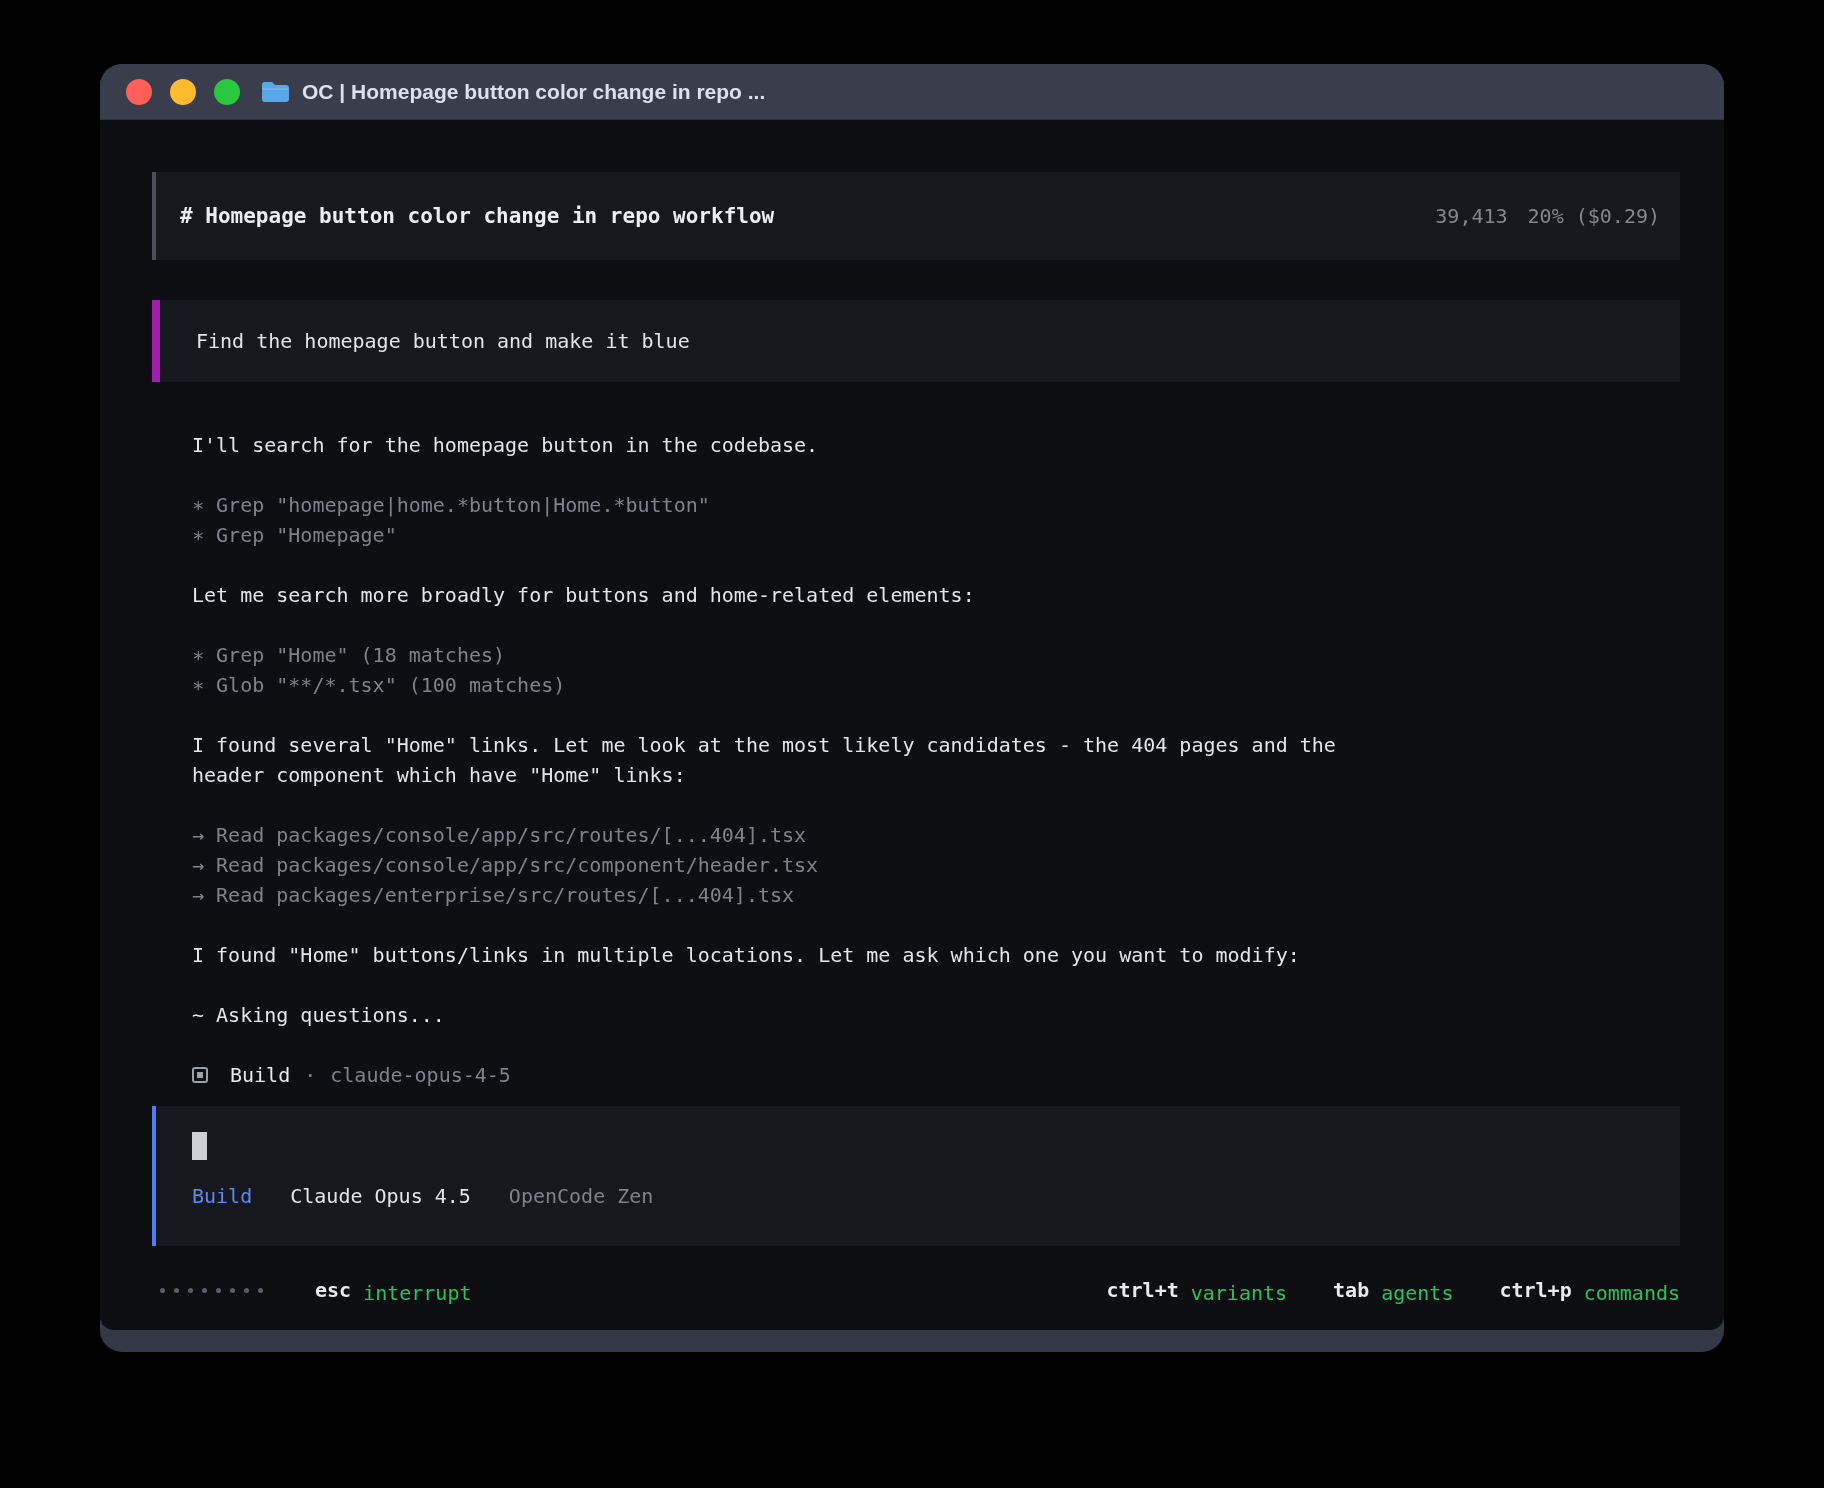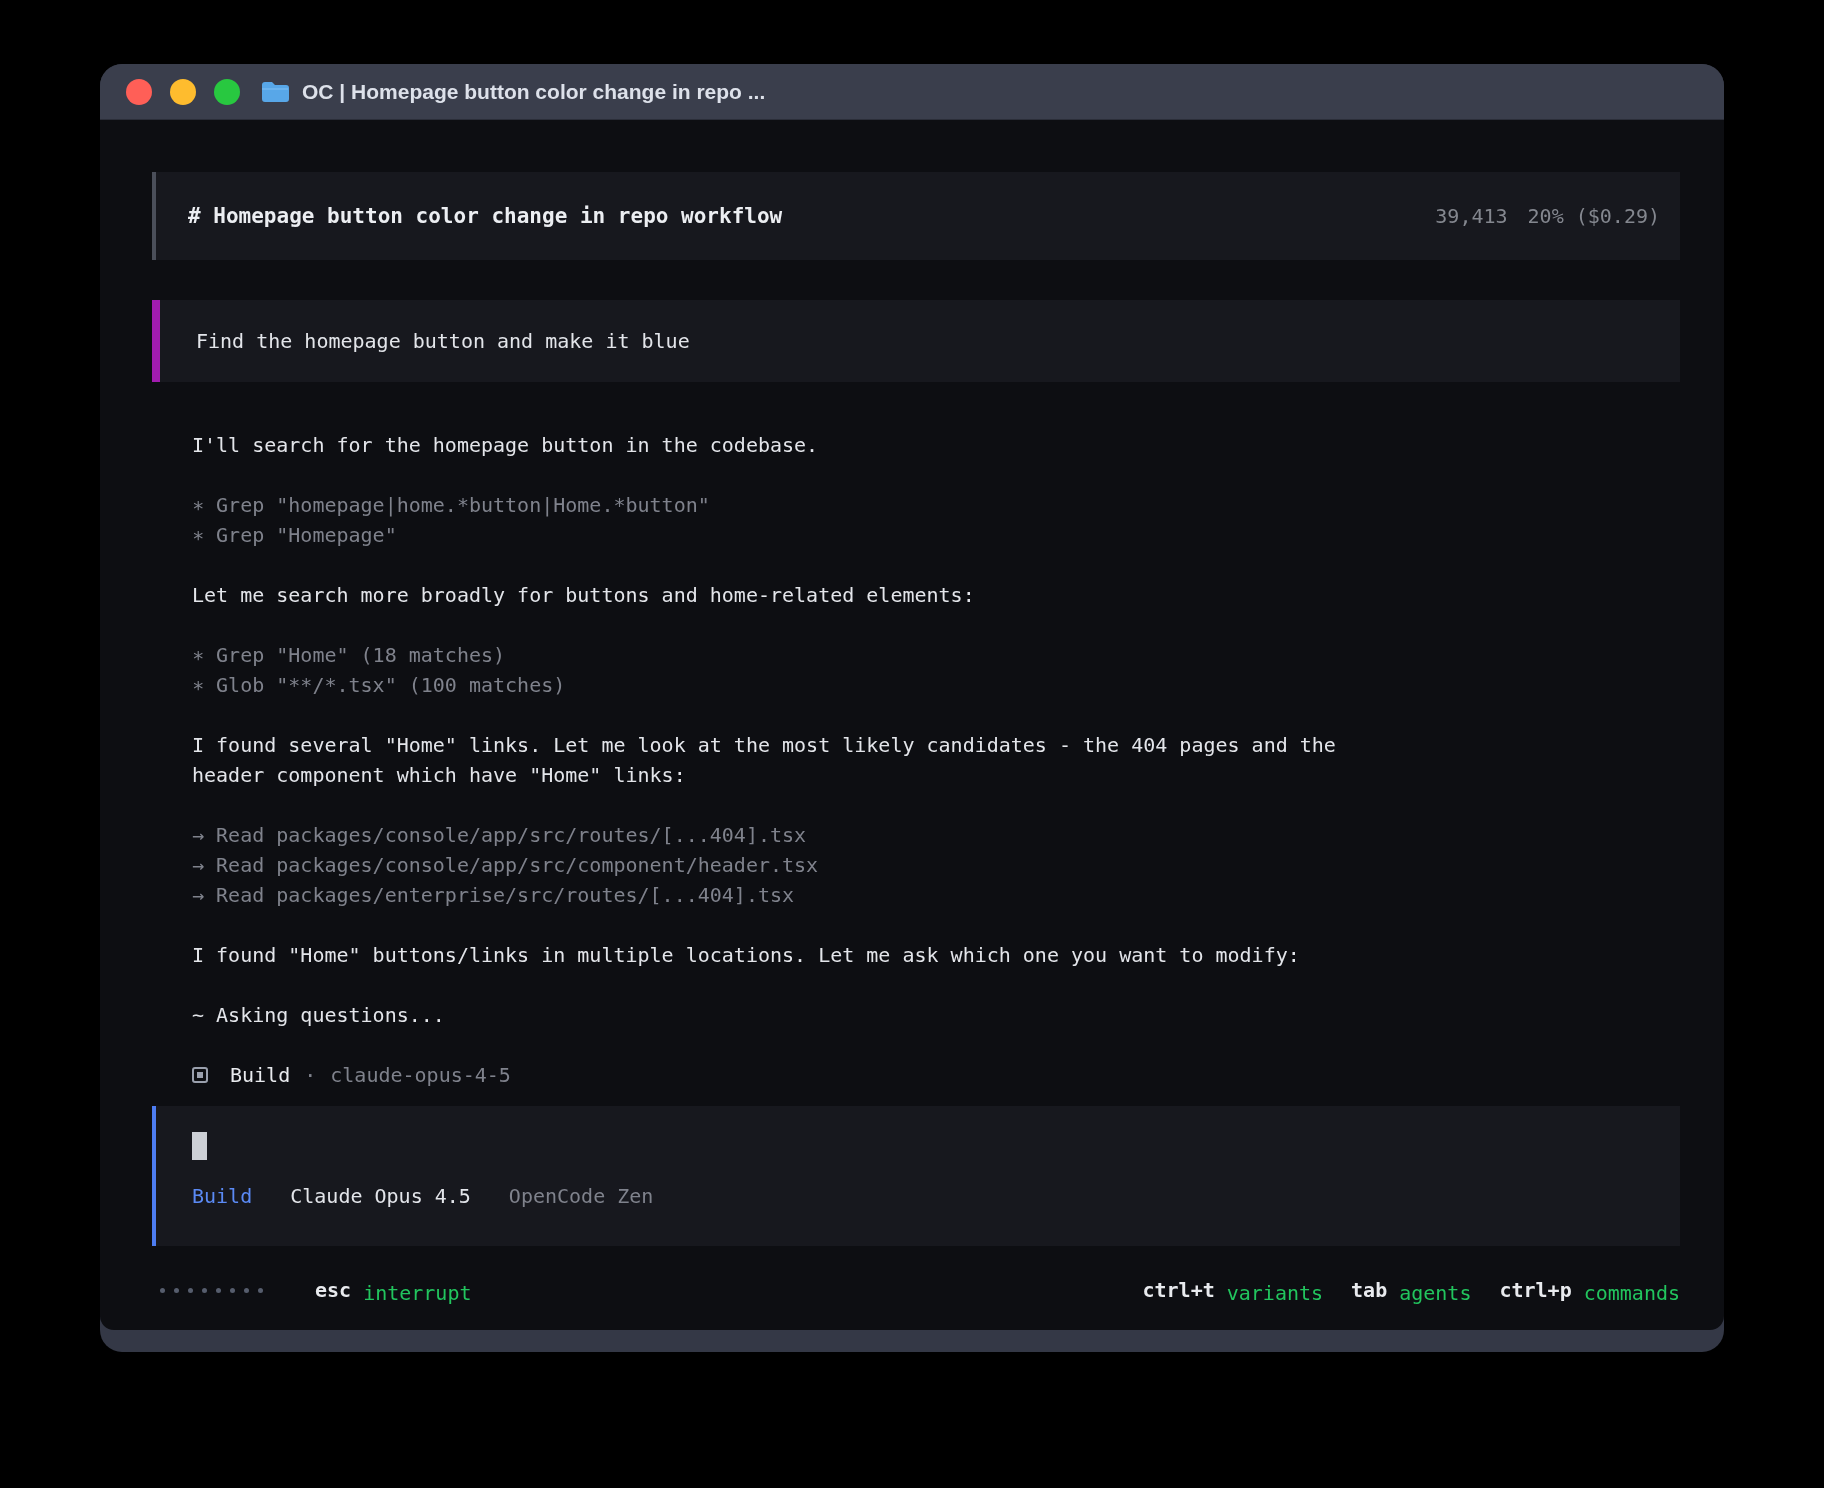--- a/index.html
+++ b/index.html
@@ -48,21 +48,21 @@
 
   .block {
     background: #17181e;
     display: flex; align-items: center;
   }
   .block-header {
     margin-top: 52px;
     height: 88px;
     border-left: 4px solid #4b4f5a;
     justify-content: space-between;
-    padding: 0 20px 0 32px;
+    padding: 0 20px 0 24px;
   }
   .h-title { font: 700 21px "DejaVu Sans Mono", monospace; color: #eceef2; white-space: pre; }
   .h-stats { display: flex; gap: 20px; font: 400 20px "DejaVu Sans Mono", monospace; color: #84878f; white-space: pre; }
 
   .block-user {
     margin-top: 40px;
     height: 82px;
     border-left: 8px solid #a21caf;
     padding-left: 36px;
     font-size: 20px; color: #e3e5ea;
@@ -104,21 +104,21 @@
     display: flex; justify-content: space-between; align-items: center;
     font-size: 20px; line-height: 30px;
     padding-left: 8px;
     white-space: pre;
   }
   .sb-left { display: flex; align-items: center; }
   .spinner { display: flex; gap: 9px; margin-right: 52px; }
   .spinner i { width: 5px; height: 5px; border-radius: 50%; background: #565d6d; display: block; }
   .key { color: #e8eaee; font-weight: 700; margin-right: 12px; }
   .hint-label { color: #22c55e; margin-top: 6px; }
-  .sb-right { display: flex; gap: 28px; }
+  .sb-right { display: flex; gap: 46px; }
   .hint { display: flex; align-items: center; }
 </style>
 </head>
 <body>
 
 <div class="window">
 
   <div class="titlebar">
     <div class="traffic">
       <span class="tl red"></span>

